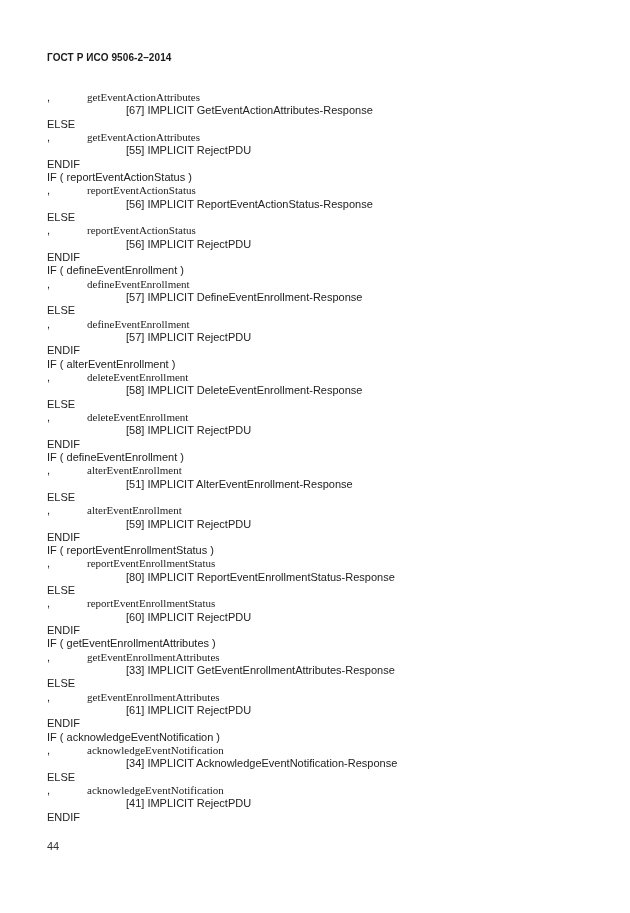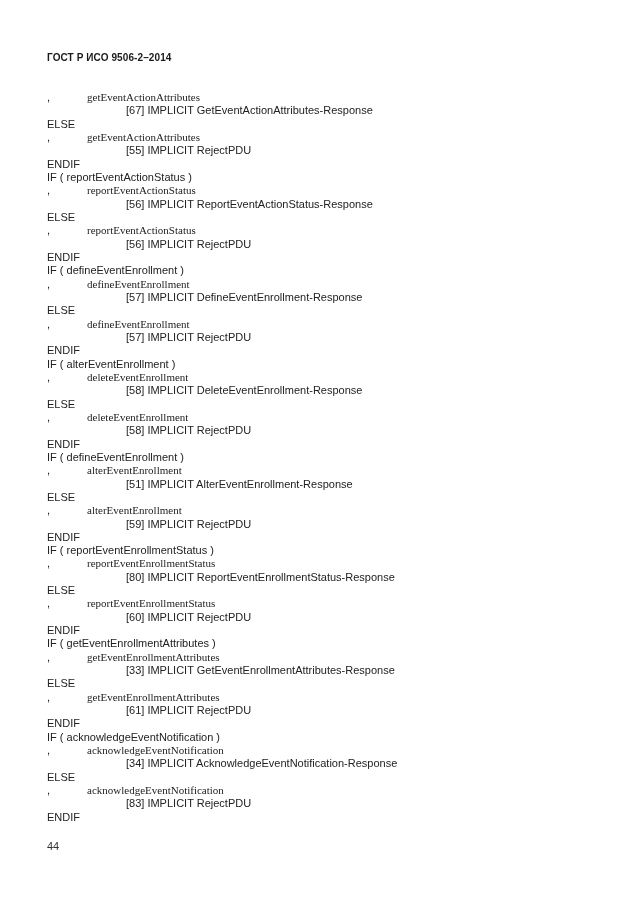--- a/index.html
+++ b/index.html
@@ -190,20 +190,20 @@
       <span class="lvl2">[34] IMPLICIT AcknowledgeEventNotification-Response</span>
     </div>
     <div class="line">
       <span class="lvl0">ELSE</span>
     </div>
     <div class="line">
       <span class="comma">,</span>
       <span class="lvl1">acknowledgeEventNotification</span>
     </div>
     <div class="line">
-      <span class="lvl2">[83] IMPLICIT RejectPDU</span>
+      <span class="lvl2">[41] IMPLICIT RejectPDU</span>
     </div>
     <div class="line">
       <span class="lvl0">ENDIF</span>
     </div>
   </div>
 
 <div class="pagenum">44</div>
 
 </body></html>

